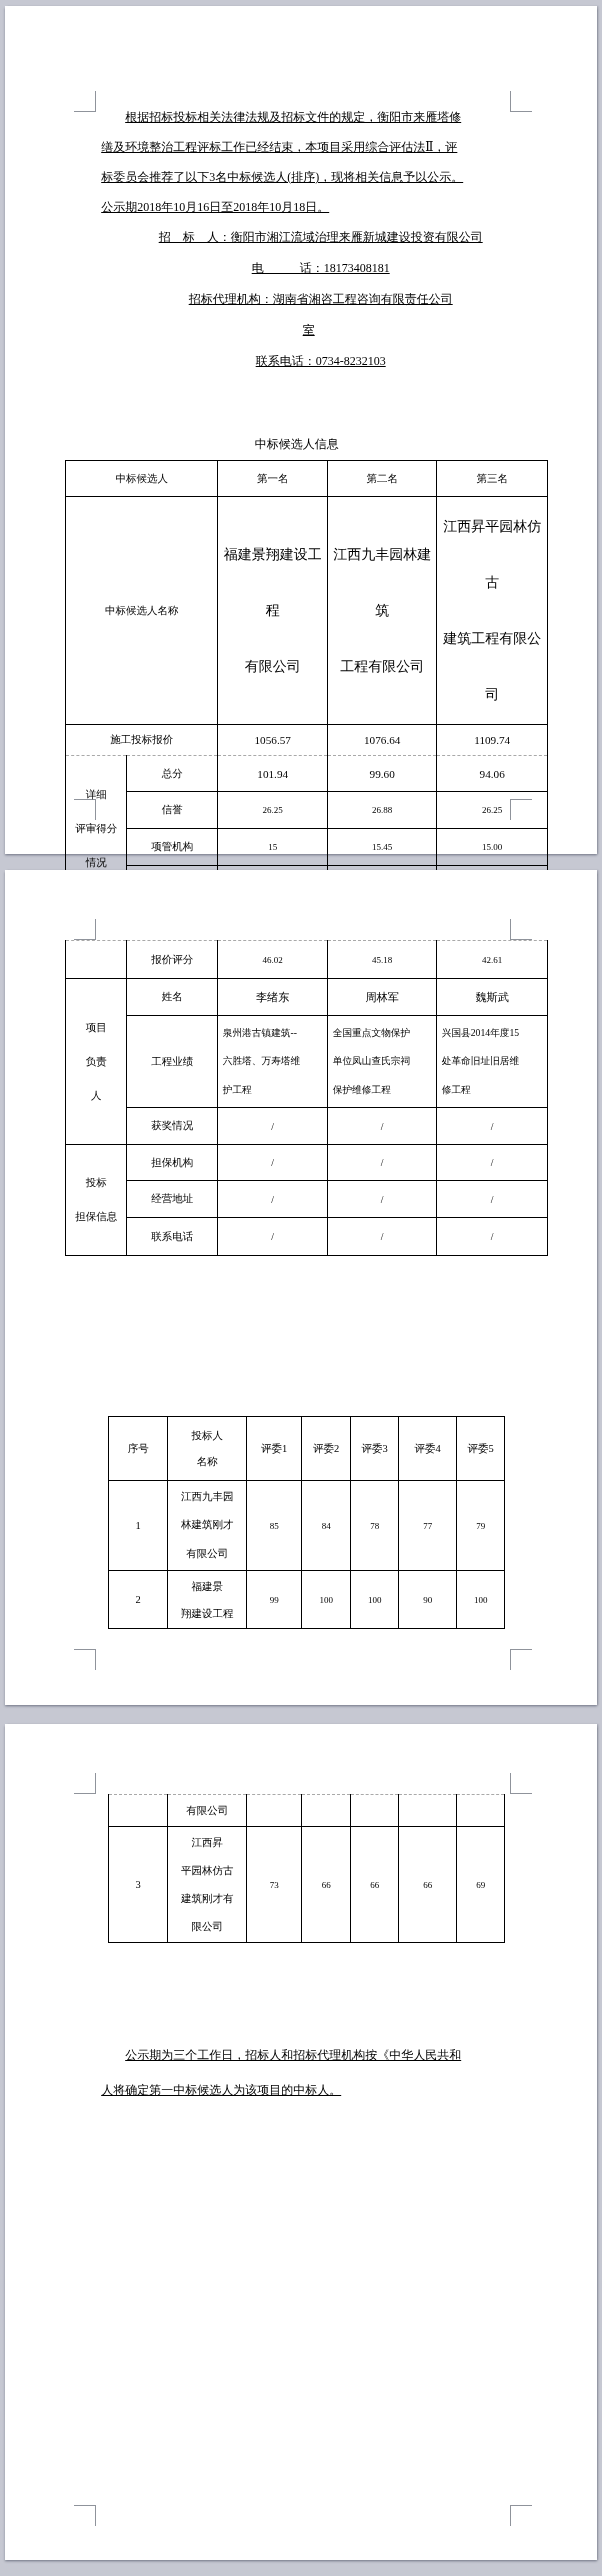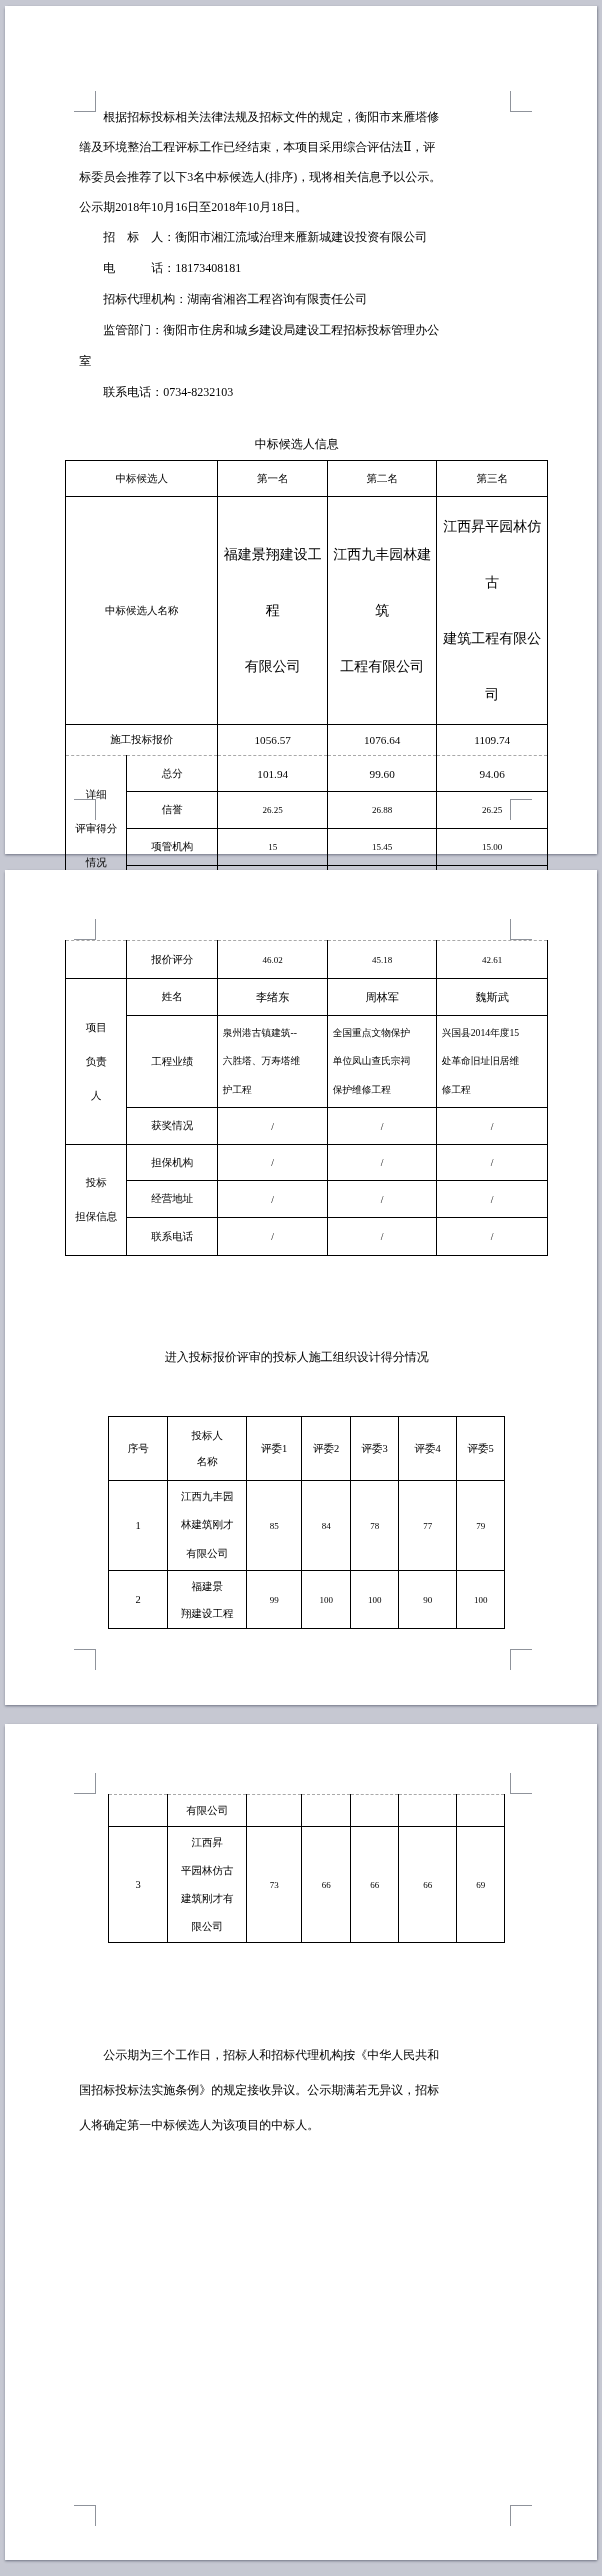--- a/index.html
+++ b/index.html
@@ -20,21 +20,21 @@
   #page2{top:870px;height:835px;}
   #page3{top:1724px;height:836px;}
 
   
   .mark{position:absolute;width:21px;height:19.5px;border:0 solid #8f939b;}
   .mark.tl{border-right-width:0.7px;border-bottom-width:0.7px;}
   .mark.tr{border-left-width:0.7px;border-bottom-width:0.7px;}
   .mark.bl{border-right-width:0.7px;border-top-width:0.7px;}
   .mark.br{border-left-width:0.7px;border-top-width:0.7px;}
 
-  .blk{position:absolute;left:74px;width:415px;font-size:12px;}
+  .blk{position:absolute;left:96px;width:415px;font-size:12px;text-decoration:underline;}
   .line{white-space:pre-line;}
   .indent{text-indent:24px;}
   .center-title{position:absolute;left:84px;width:415px;font-size:12px;text-align:center;}
 
   table{border-collapse:collapse;table-layout:fixed;position:absolute;}
   td{
     border:0.7px solid #000;
     font-size:10.5px;
     text-align:center;
     vertical-align:middle;
@@ -68,25 +68,24 @@
     <div class="mark bl" style="left:69px;top:793px;"></div>
     <div class="mark br" style="left:505px;top:793px;"></div>
 
     <div class="blk" style="top:96px;line-height:30px;">
       <div class="line indent">根据招标投标相关法律法规及招标文件的规定，衡阳市来雁塔修</div>
       <div class="line">缮及环境整治工程评标工作已经结束，本项目采用综合评估法Ⅱ，评</div>
       <div class="line">标委员会推荐了以下3名中标候选人(排序)，现将相关信息予以公示。</div>
       <div class="line">公示期2018年10月16日至2018年10月18日。</div>
     </div>
 
-    <div class="blk" style="top:216px;line-height:31px;">
+    <div class="blk" style="top:216px;line-height:31px;text-align:center;">
       <div class="line indent">招　标　人：衡阳市湘江流域治理来雁新城建设投资有限公司</div>
       <div class="line indent">电　　　话：18173408181</div>
       <div class="line indent">招标代理机构：湖南省湘咨工程咨询有限责任公司</div>
-      <div class="line indent">监管部门：衡阳市住房和城乡建设局建设工程招标投标管理办公</div>
       <div class="line">室</div>
       <div class="line indent">联系电话：0734-8232103</div>
     </div>
 
     <div class="center-title" style="top:430px;">中标候选人信息</div>
 
     <table style="left:60px;top:454px;width:482px;">
       <colgroup>
         <col style="width:61px;">
           <col style="width:91px;">
@@ -212,21 +211,20 @@
       </tr>
       <tr style="height:38px;">
         <td>联系电话</td>
         <td class="slash">/</td>
         <td class="slash">/</td>
         <td class="slash">/</td>
       </tr>
     </tbody>
       </table>
 
-    <div class="center-title" style="top:479px;">进入投标报价评审的投标人施工组织设计得分情况</div>
 
     <table style="left:103px;top:546px;width:396px;">
       <colgroup>
         <col style="width:59px;">
           <col style="width:79px;">
           <col style="width:55px;">
           <col style="width:49px;">
           <col style="width:48px;">
           <col style="width:58px;">
           <col style="width:48px;">
@@ -303,19 +301,18 @@
         <td class="s12">66</td>
         <td class="s12">66</td>
         <td class="s12">66</td>
         <td class="s12">69</td>
       </tr>
     </tbody>
       </table>
 
     <div class="blk" style="top:314px;line-height:35px;">
       <div class="line indent">公示期为三个工作日，招标人和招标代理机构按《中华人民共和</div>
-      <div class="line">国招标投标法实施条例》的规定接收异议。公示期满若无异议，招标</div>
       <div class="line">人将确定第一中标候选人为该项目的中标人。</div>
     </div>
   </div>
 
 </div>
 
 
 </body></html>

